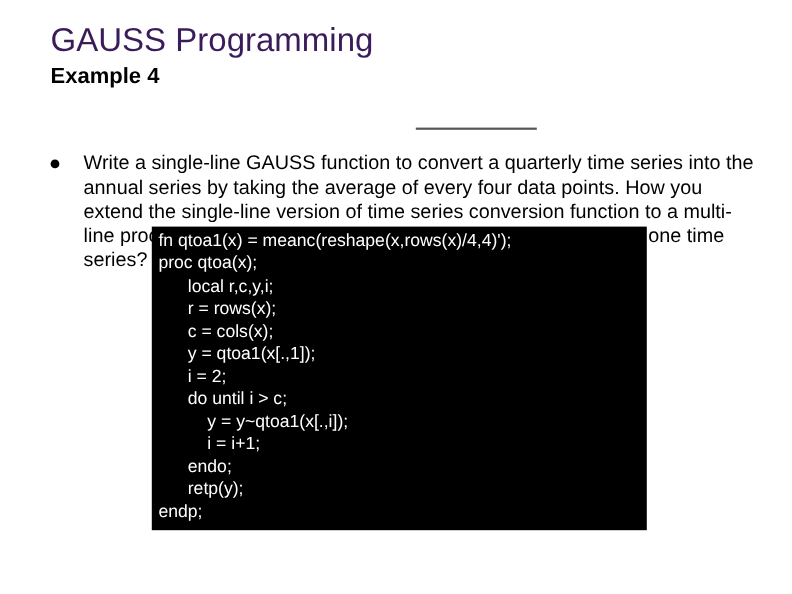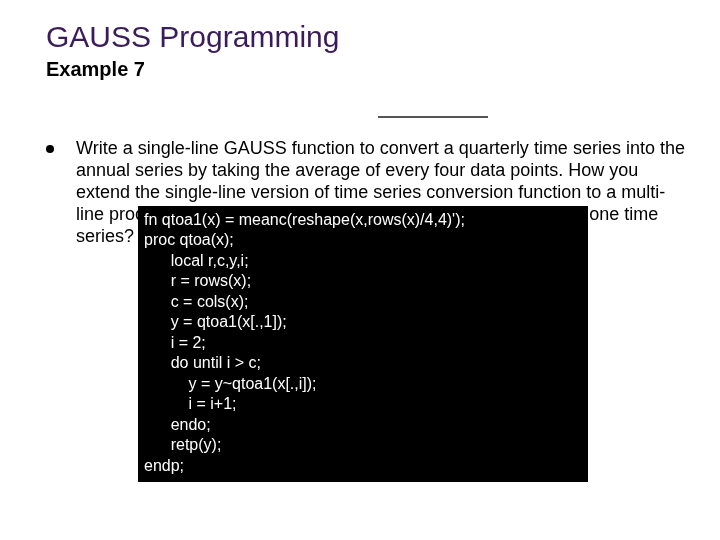--- a/index.html
+++ b/index.html
@@ -60,21 +60,21 @@
     font-weight: normal;
     line-height: 1.28;
     padding: 4px 6px 6px 6px;
     white-space: pre;
   }
 </style>
 </head>
 <body>
 
 <div class="title">GAUSS Programming</div>
-<div class="subtitle">Example 7</div>
+<div class="subtitle">Example 4</div>
 <div class="rule"></div>
 
 <div class="content">
   <div class="bullet-row">
     <div class="bullet-dot"></div>
     <div class="bullet-text">Write a single-line GAUSS function to convert a quarterly time series into the annual series by taking the average of every four data points. How you extend the single-line version of time series conversion function to a multi-line procedure so that it can handle the conversion of more than one time series?</div>
   </div>
 </div>
 
 <div class="codebox">fn qtoa1(x) = meanc(reshape(x,rows(x)/4,4)');

